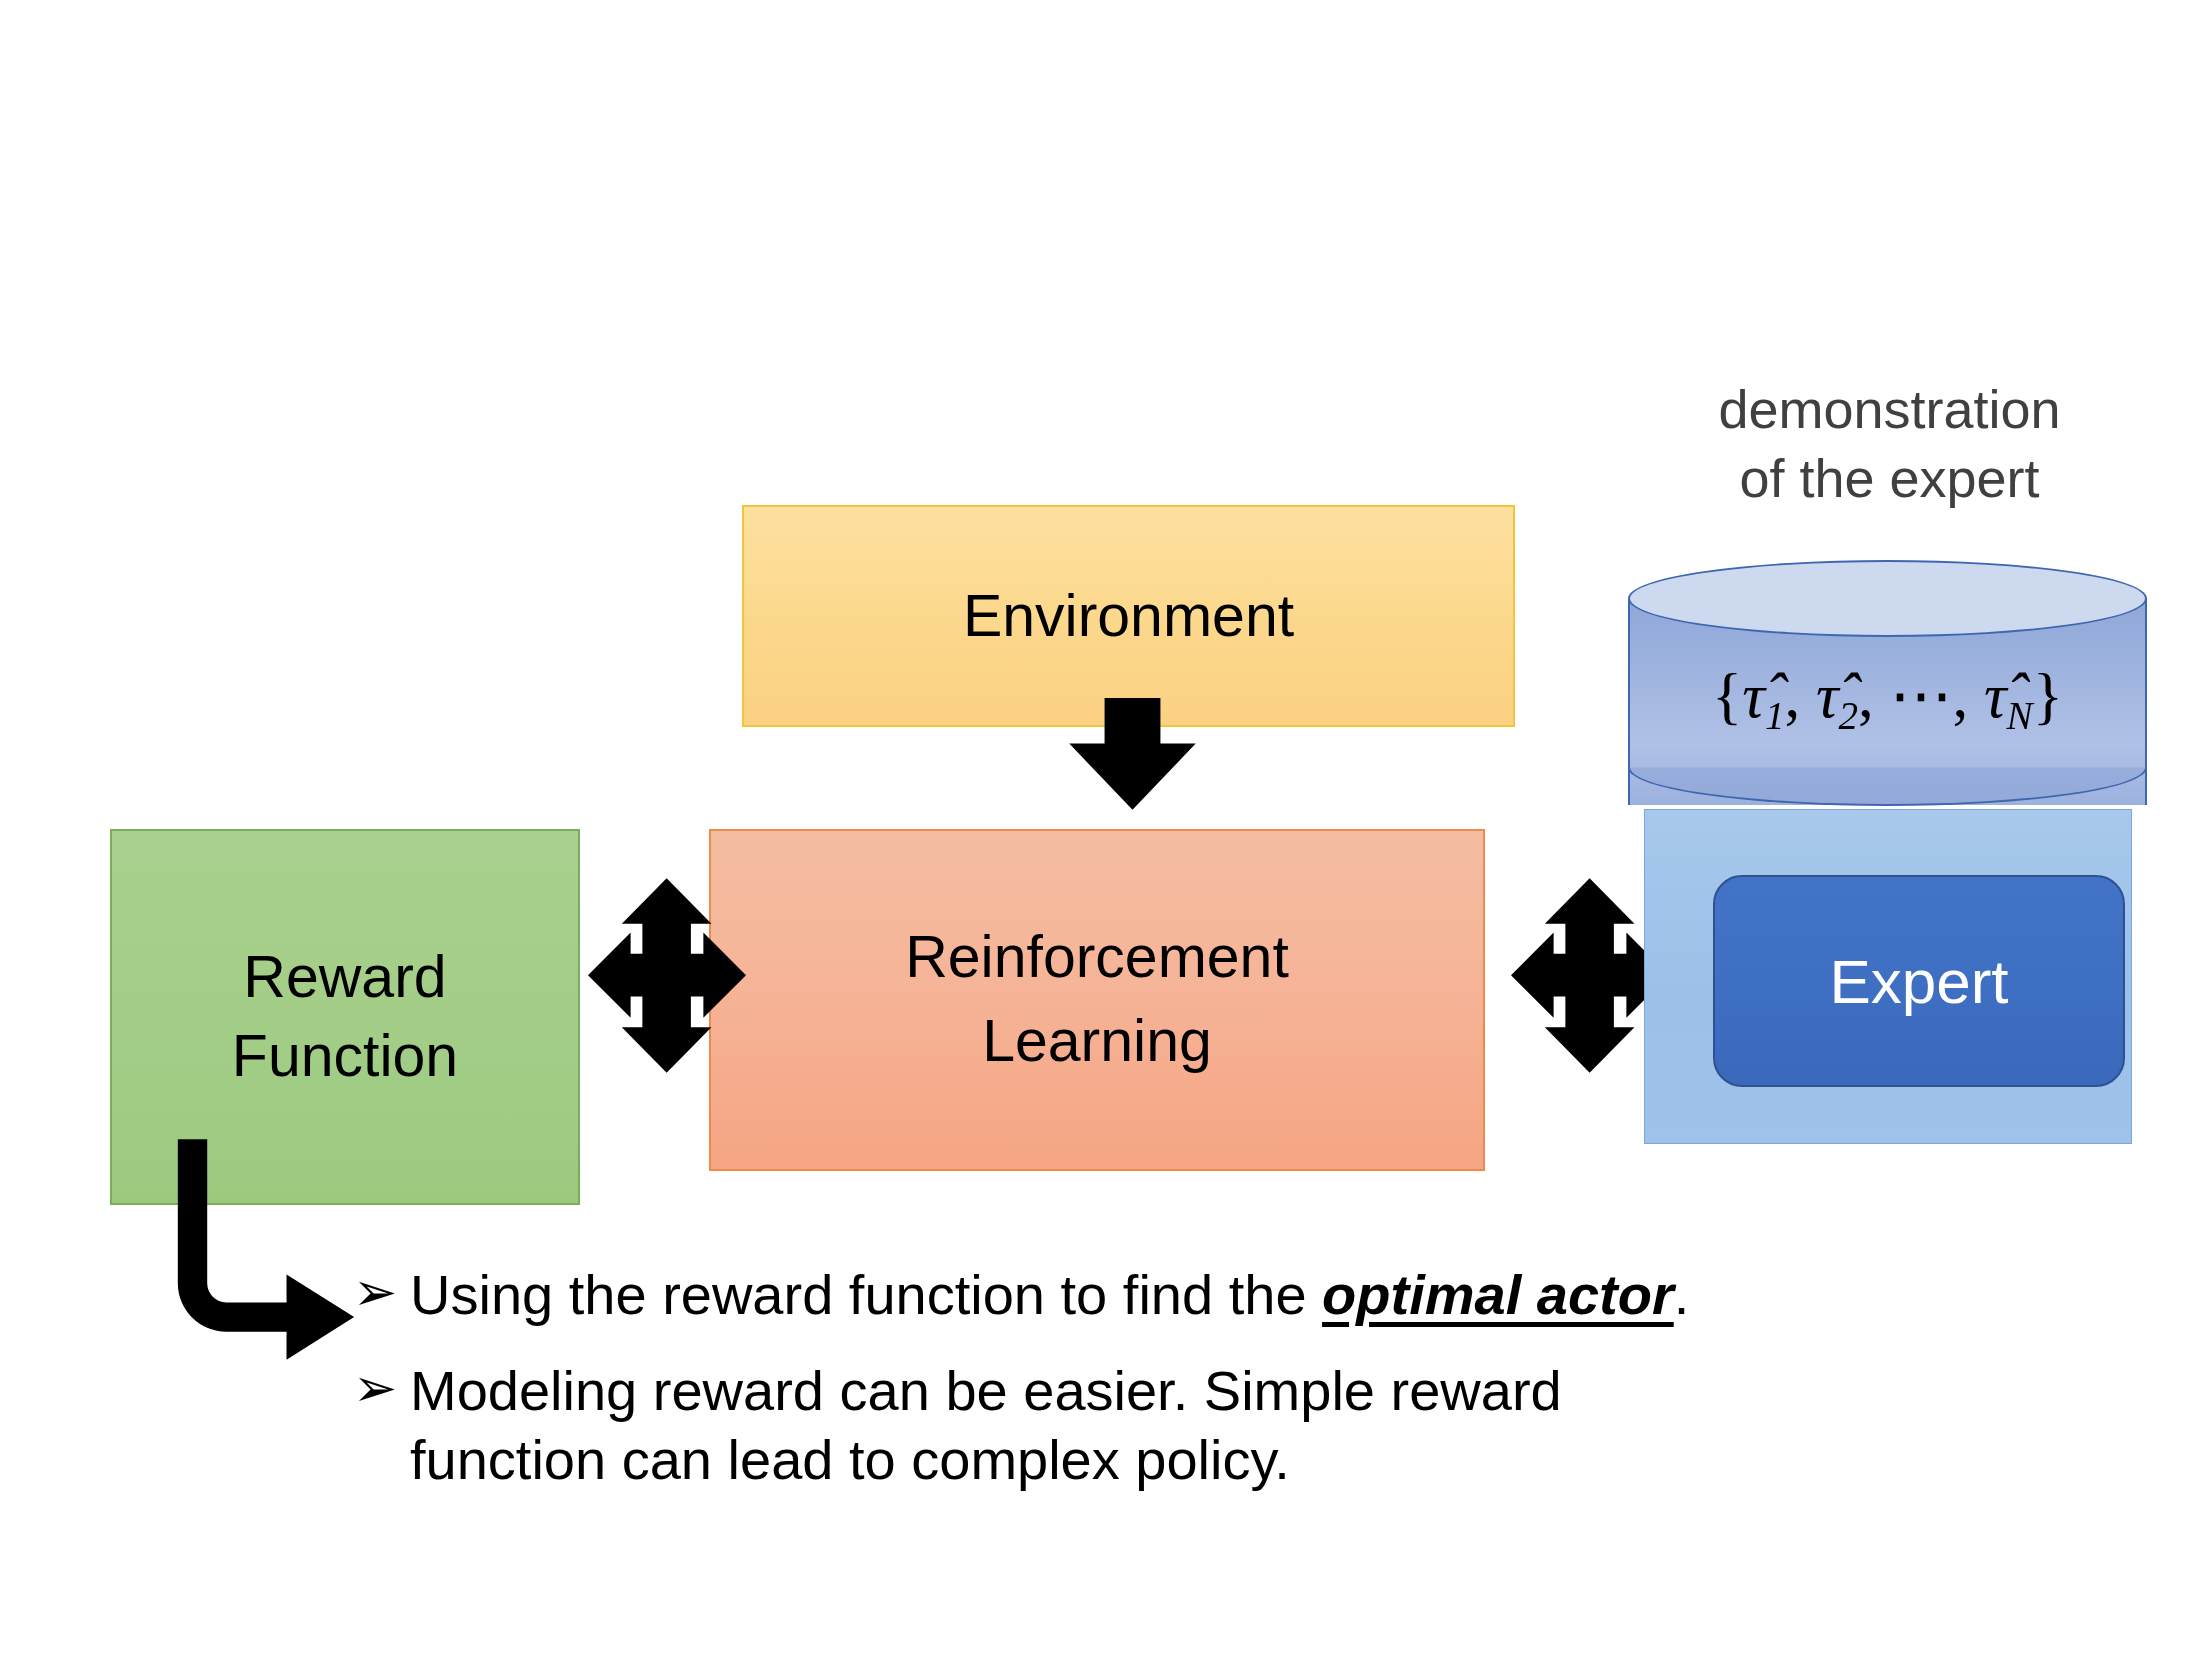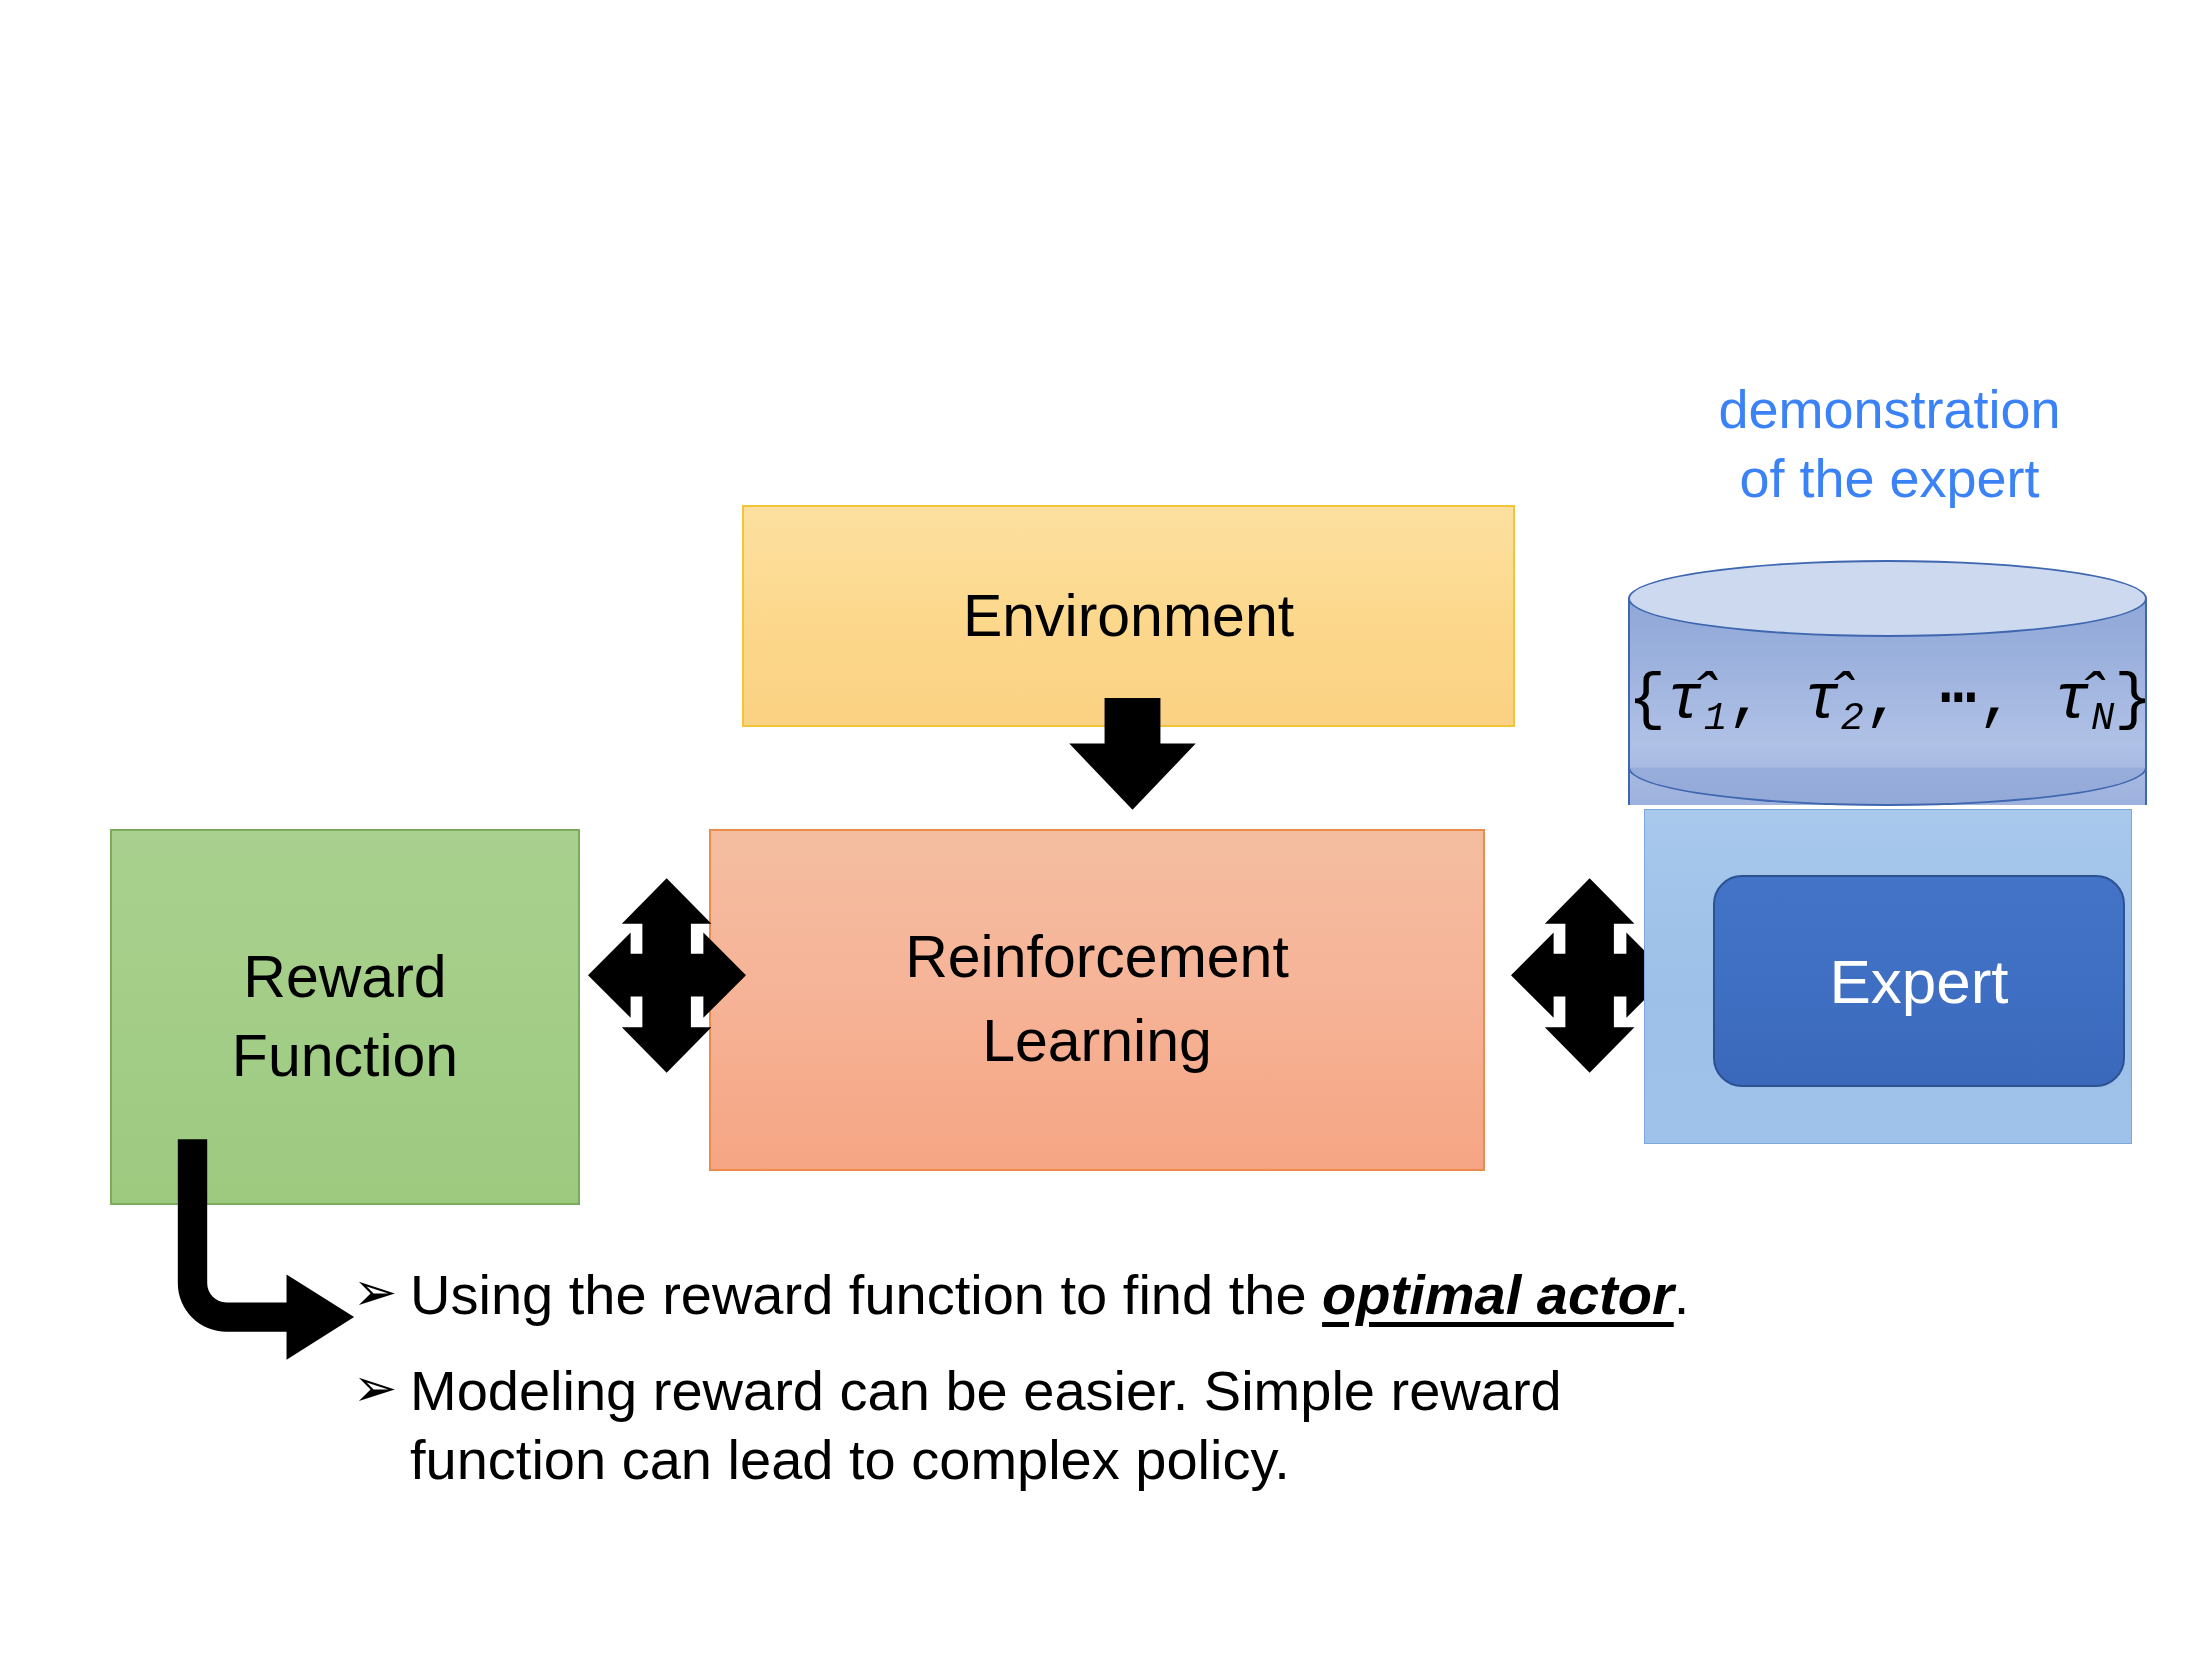--- a/index.html
+++ b/index.html
@@ -150,21 +150,21 @@
     border-radius: 50% / 50%;
     background: #ccd9ef;
     border: 2.2px solid #3f66b0;
   }
   #cyl-label {
     position: absolute;
     left: 0;
     top: 99px;
     width: 519px;
     text-align: center;
-    font-family: Liberation Mono, monospace;
+    font-family: Liberation Serif, serif;
     font-size: 63px;
     color: #000000;
     white-space: nowrap;
   }
   #cyl-label .mathvar {
     font-style: italic;
   }
   #cyl-label .sub {
     font-size: 0.62em;
     font-style: italic;
@@ -176,21 +176,21 @@
 
   
   #demo-caption {
     position: absolute;
     left: 1625px;
     top: 375px;
     width: 529px;
     text-align: center;
     font-size: 54px;
     line-height: 1.28;
-    color: #3b82f6;
+    color: #404040;
   }
 
   
   .arrow-svg {
     position: absolute;
   }
   #arrow-down {
     left: 1059px;
     top: 698px;
     width: 147px;

